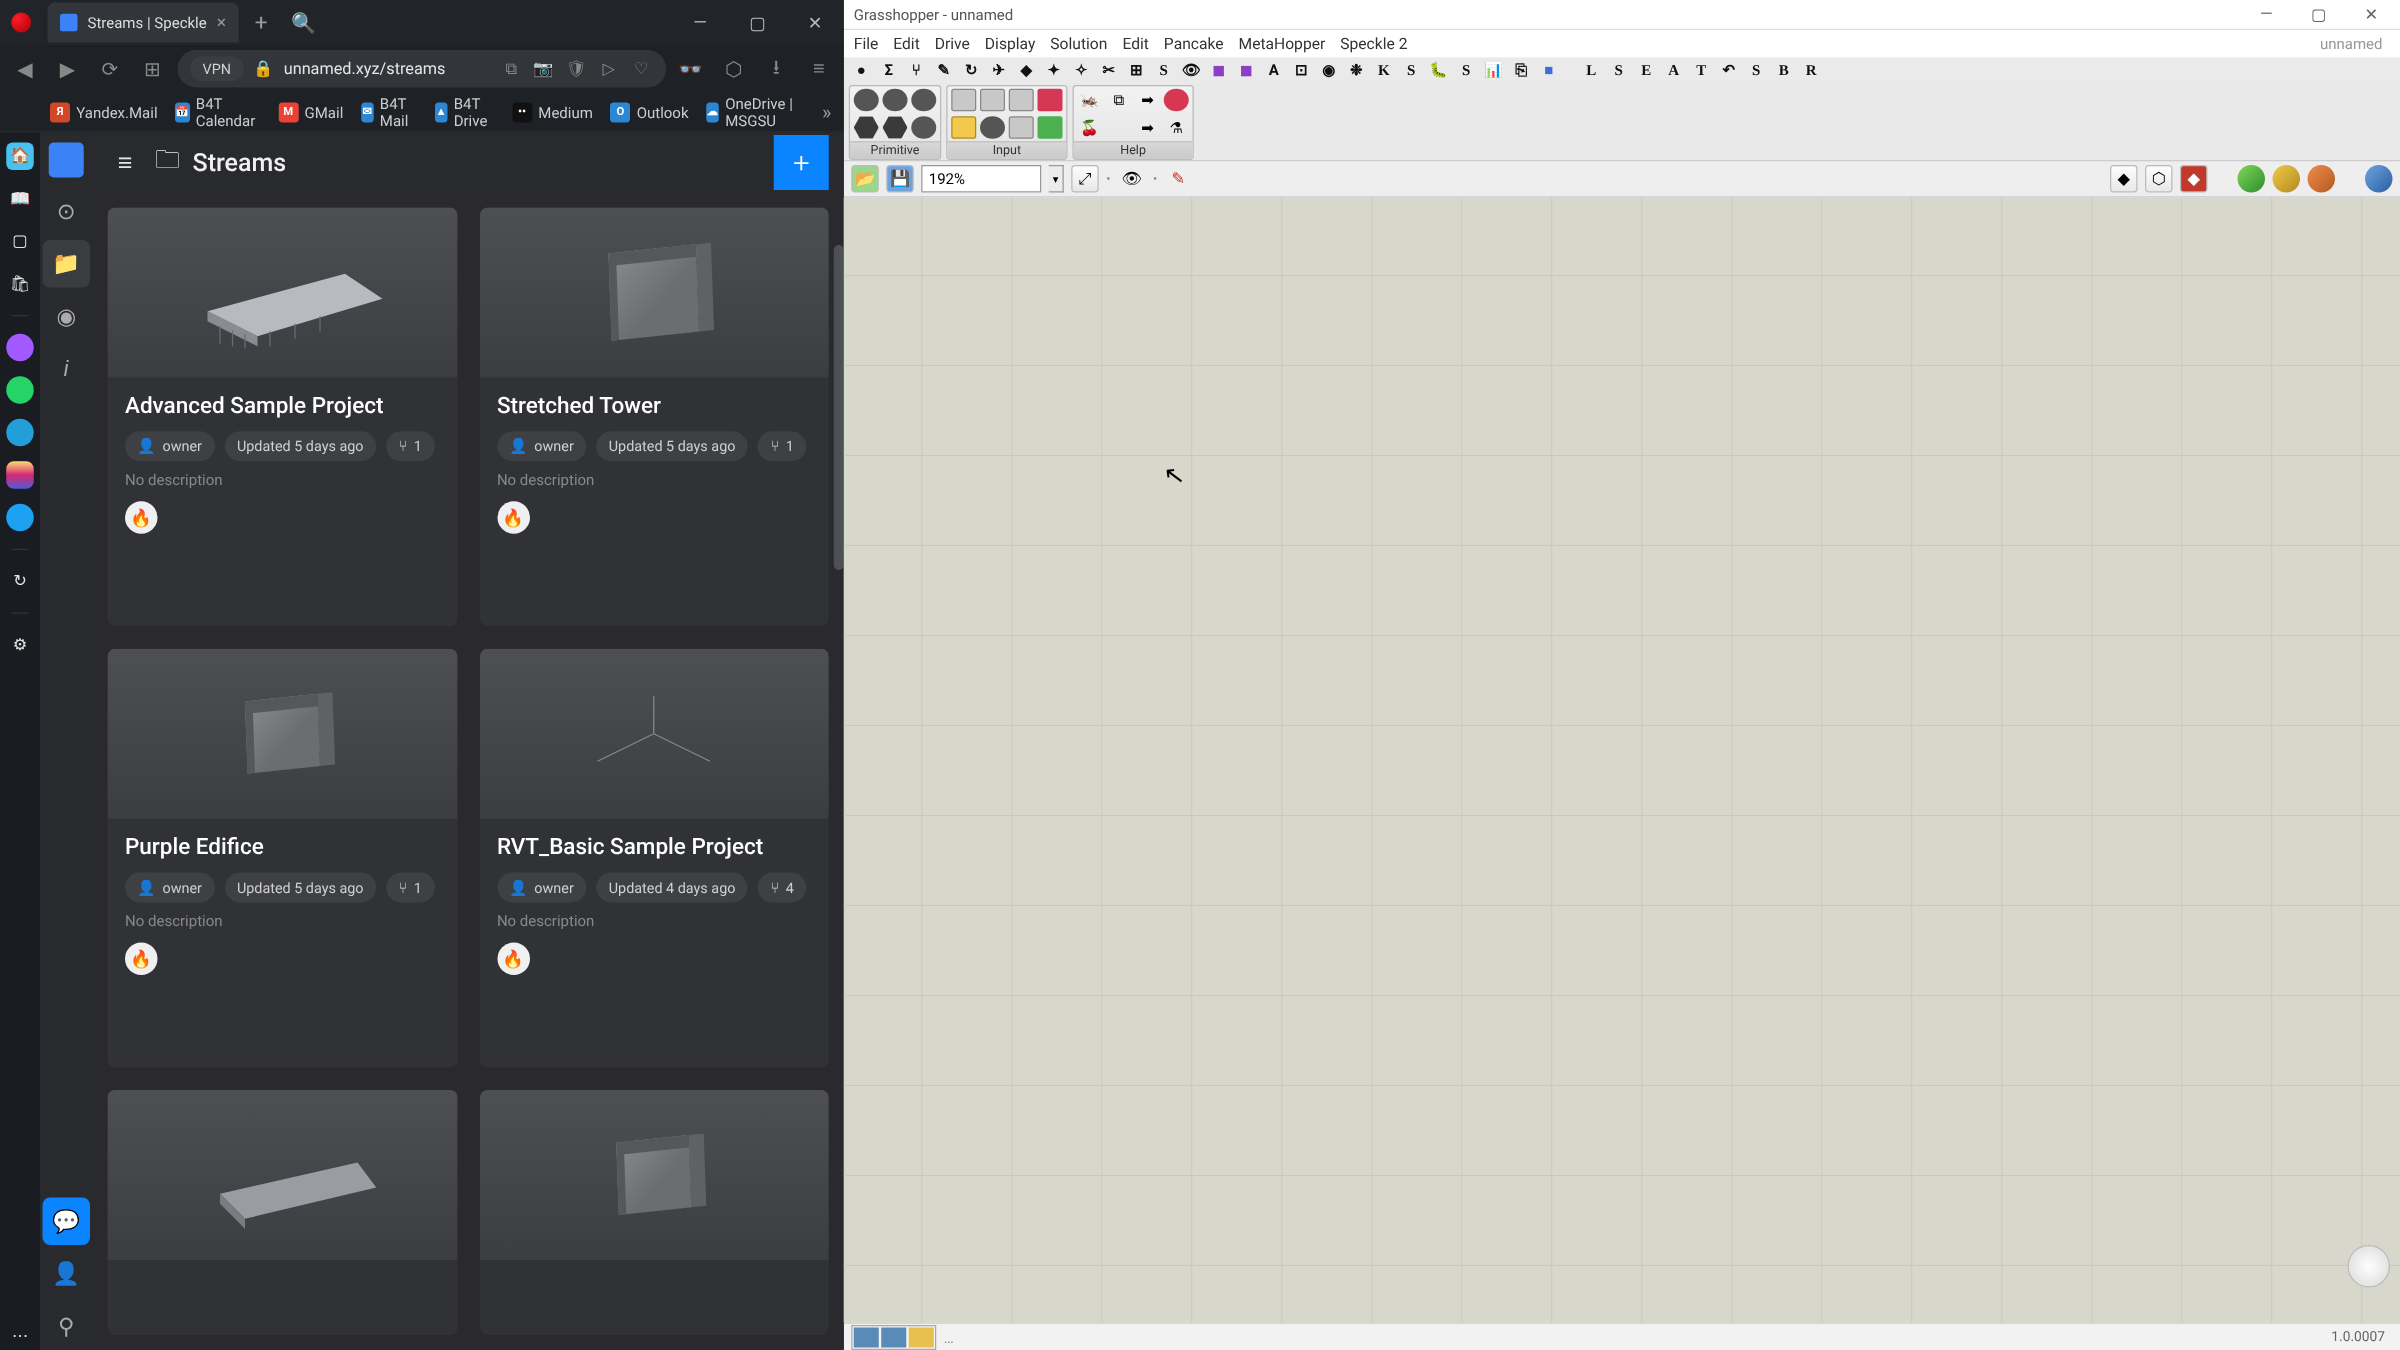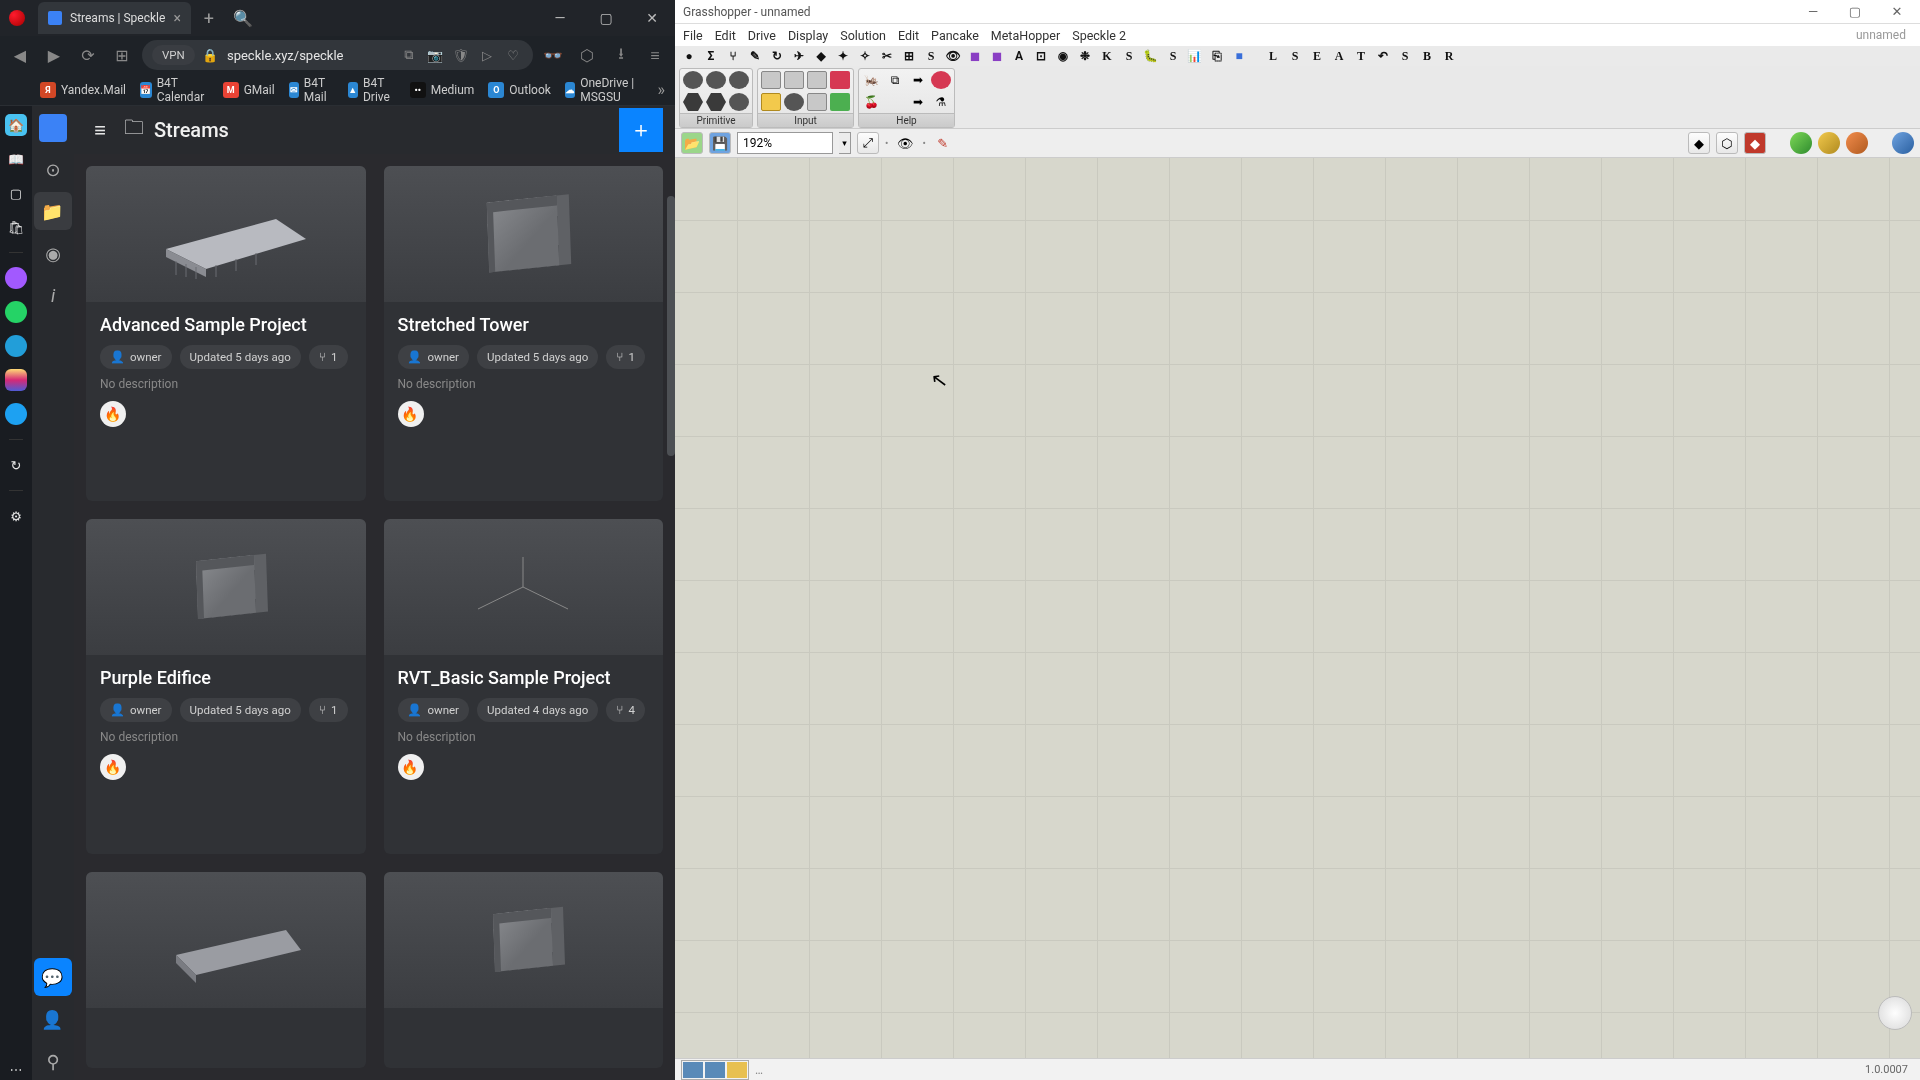--- a/index.html
+++ b/index.html
@@ -133,21 +133,21 @@
   </div>
 
   <div class="addr-bar">
     <div class="nav-btn">◀</div>
     <div class="nav-btn">▶</div>
     <div class="nav-btn">⟳</div>
     <div class="nav-btn">⊞</div>
     <div class="addr-box">
       <span class="chip" style="background:#3a3d42;height:20px;">VPN</span>
       <span>🔒</span>
-      <span class="addr-proto">speckle.xyz/speckle</span>
+      <span class="addr-proto">unnamed.xyz/streams</span>
       <div style="flex:1"></div>
       <div class="addr-icons">
         <div class="addr-icon">⧉</div>
         <div class="addr-icon">📷</div>
         <div class="addr-icon">🛡</div>
         <div class="addr-icon">▷</div>
         <div class="addr-icon">♡</div>
       </div>
     </div>
     <div class="nav-btn">👓</div>

